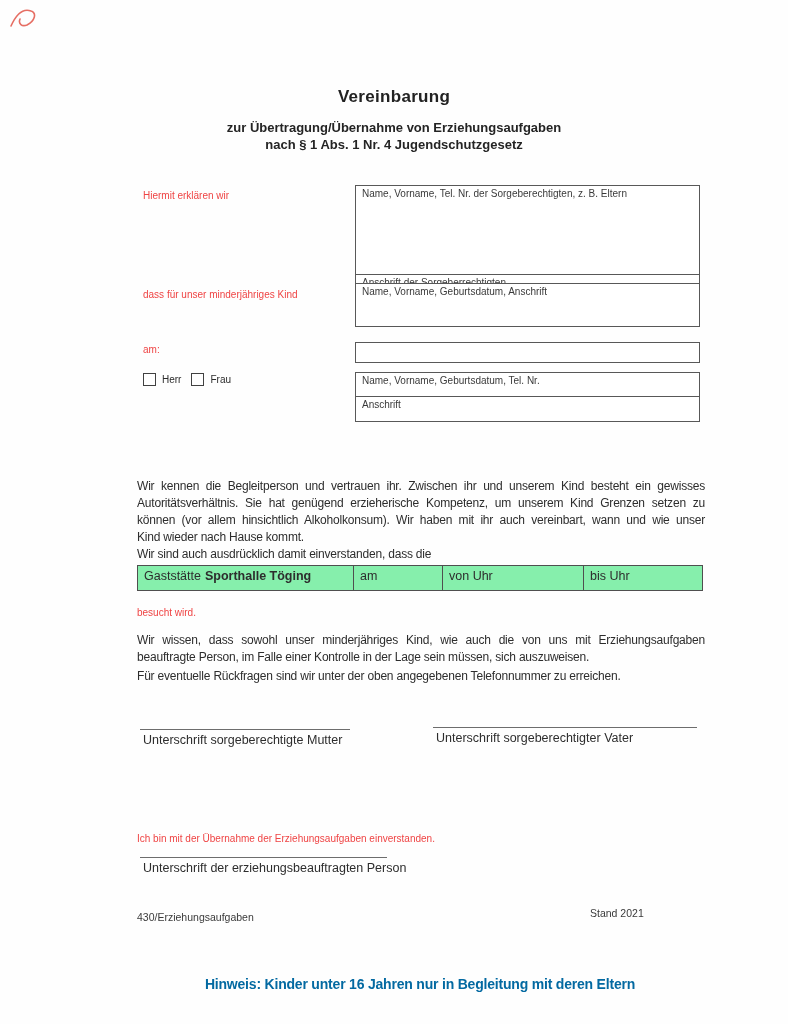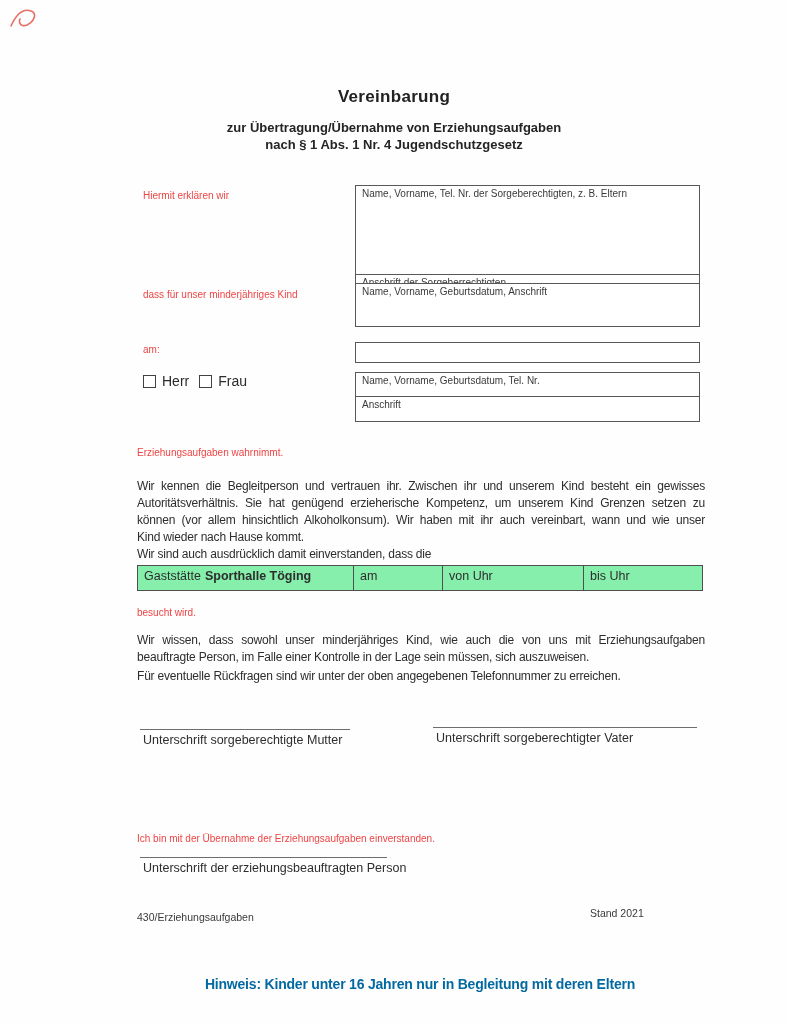--- a/index.html
+++ b/index.html
@@ -17,21 +17,21 @@
 
   
   .lbl { font-size:10px; color:#ef4444; }
 
   
   .field-box { position:absolute; left:355px; width:345px; border:1px solid #585858; box-sizing:border-box; display:flex; flex-direction:column; background:#fff; }
   .fb-row { padding:2px 6px 0 6px; font-size:10px; color:#3a3a3a; box-sizing:border-box; }
   .fb-split { border-top:1px solid #585858; flex:1; }
 
   
-  .chk-row { display:flex; align-items:center; font-size:14px; color:#2b2b2b; }
+  .chk-row { display:flex; align-items:center; font-size:10px; color:#2b2b2b; }
   .chk { width:13px; height:13px; border:1.4px solid #414141; background:#fff; display:inline-block; margin-right:6px; box-sizing:border-box; }
 
   
   .pline { width:568px; font-size:12px; letter-spacing:-0.2px; line-height:17px; color:#2d2d2d; }
   .pline.stretch { text-align:justify; text-align-last:justify; }
 
   
   .vtable { position:absolute; left:137px; top:565px; width:566px; height:26px; border:1px solid #4f4f4f; box-sizing:border-box; display:flex; background:#86efac; }
   .vcell { box-sizing:border-box; padding:3px 6px 0 6px; font-size:12.5px; color:#2d2d2d; border-right:1px solid #4f4f4f; overflow:hidden; white-space:nowrap; }
   .vcell:last-child { border-right:none; }
@@ -85,21 +85,20 @@
     <span style="margin-right:10px;">Herr</span>
     <span class="chk"></span>
     <span>Frau</span>
   </div>
 
   <div class="field-box" style="top:372px; height:50px;">
     <div class="fb-row" style="height:23px;">Name, Vorname, Geburtsdatum, Tel. Nr.</div>
     <div class="fb-row fb-split">Anschrift</div>
   </div>
 
-  <div class="abs lbl" style="left:137px; top:447px;">Erziehungsaufgaben wahrnimmt.</div>
 
   <div class="abs" style="left:137px; top:478px;">
     <div class="pline stretch">Wir kennen die Begleitperson und vertrauen ihr. Zwischen ihr und unserem Kind besteht ein gewisses</div>
     <div class="pline stretch">Autoritätsverhältnis. Sie hat genügend erzieherische Kompetenz, um unserem Kind Grenzen setzen zu</div>
     <div class="pline stretch">können (vor allem hinsichtlich Alkoholkonsum). Wir haben mit ihr auch vereinbart, wann und wie unser</div>
     <div class="pline">Kind wieder nach Hause kommt.</div>
     <div class="pline">Wir sind auch ausdrücklich damit einverstanden, dass die</div>
   </div>
 
   <div class="vtable">

